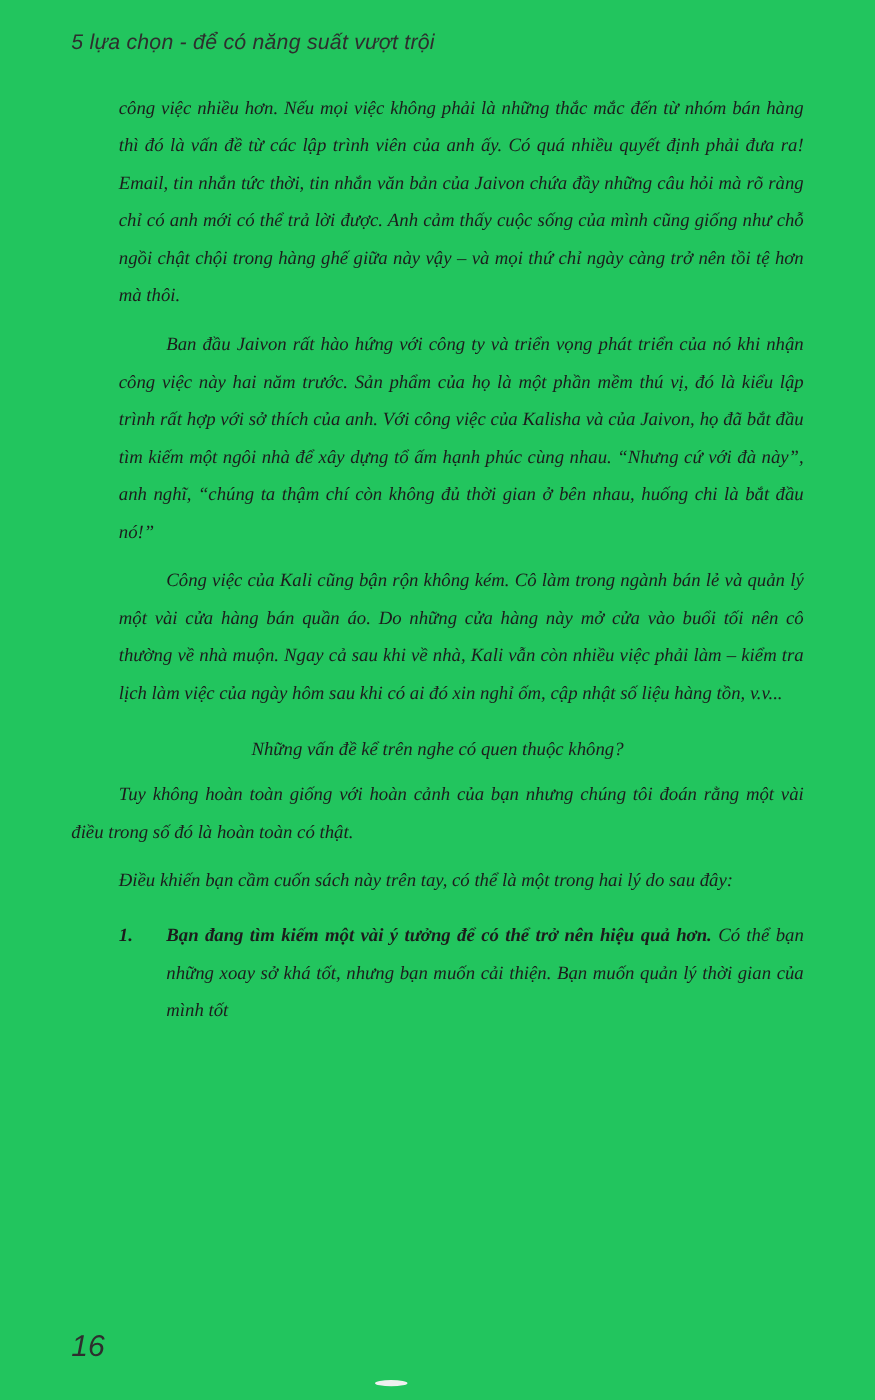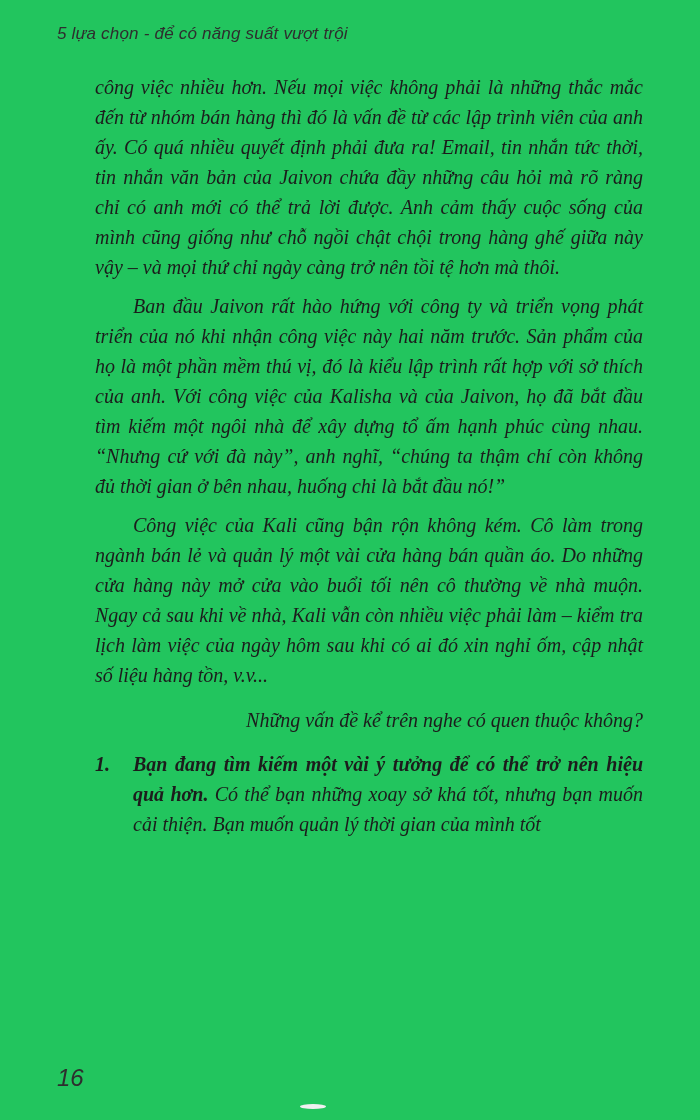--- a/index.html
+++ b/index.html
@@ -22,28 +22,28 @@
     font-family: "Liberation Sans", sans-serif;
     font-size: 17px;
     color: #2e2e2e;
     letter-spacing: 0.2px;
   }
   .content {
     position: absolute;
     top: 72px;
     left: 57px;
     width: 586px;
-    font-size: 20px;
+    font-size: 15px;
     line-height: 30px;
     text-align: justify;
   }
   .content p { margin: 0 0 9px 0; }
   .story-block { margin-left: 38px; width: 548px; }
   p.first-indent { text-indent: 38px; }
-  p.question { margin-top: 15px; margin-bottom: 6px; text-align: right; }
+  p.question { margin-top: 15px; margin-bottom: 6px; text-align: center; }
   .list-item {
     display: flex;
     margin-left: 38px;
     margin-top: 14px;
     width: 548px;
   }
   .list-num {
     flex: 0 0 38px;
     font-weight: 700;
   }
@@ -80,21 +80,23 @@
   <div class="content">
 
     <div class="story-block">
       <p>công việc nhiều hơn. Nếu mọi việc không phải là những thắc mắc đến từ nhóm bán hàng thì đó là vấn đề từ các lập trình viên của anh ấy. Có quá nhiều quyết định phải đưa ra! Email, tin nhắn tức thời, tin nhắn văn bản của Jaivon chứa đầy những câu hỏi mà rõ ràng chỉ có anh mới có thể trả lời được. Anh cảm thấy cuộc sống của mình cũng giống như chỗ ngồi chật chội trong hàng ghế giữa này vậy – và mọi thứ chỉ ngày càng trở nên tồi tệ hơn mà thôi.</p>
       <p class="first-indent">Ban đầu Jaivon rất hào hứng với công ty và triển vọng phát triển của nó khi nhận công việc này hai năm trước. Sản phẩm của họ là một phần mềm thú vị, đó là kiểu lập trình rất hợp với sở thích của anh. Với công việc của Kalisha và của Jaivon, họ đã bắt đầu tìm kiếm một ngôi nhà để xây dựng tổ ấm hạnh phúc cùng nhau. “Nhưng cứ với đà này”, anh nghĩ, “chúng ta thậm chí còn không đủ thời gian ở bên nhau, huống chi là bắt đầu nó!”</p>
       <p class="first-indent">Công việc của Kali cũng bận rộn không kém. Cô làm trong ngành bán lẻ và quản lý một vài cửa hàng bán quần áo. Do những cửa hàng này mở cửa vào buổi tối nên cô thường về nhà muộn. Ngay cả sau khi về nhà, Kali vẫn còn nhiều việc phải làm – kiểm tra lịch làm việc của ngày hôm sau khi có ai đó xin nghỉ ốm, cập nhật số liệu hàng tồn, v.v...</p>
     </div>
 
     <p class="question">Những vấn đề kể trên nghe có quen thuộc không?</p>
 
+    <p class="first-indent">Tuy không hoàn toàn giống với hoàn cảnh của bạn nhưng chúng tôi đoán rằng một vài điều trong số đó là hoàn toàn có thật.</p>
 
+    <p class="first-indent">Điều khiến bạn cầm cuốn sách này trên tay, có thể là một trong hai lý do sau đây:</p>
 
     <div class="list-item">
       <span class="list-num">1.</span>
       <span class="list-body"><b>Bạn đang tìm kiếm một vài ý tưởng để có thể trở nên hiệu quả hơn.</b> <span>Có thể bạn những xoay sở khá tốt, nhưng bạn muốn cải thiện. Bạn muốn quản lý thời gian của mình tốt</span></span>
     </div>
 
   </div>
 
   <div class="scan-smudge"></div>
 

